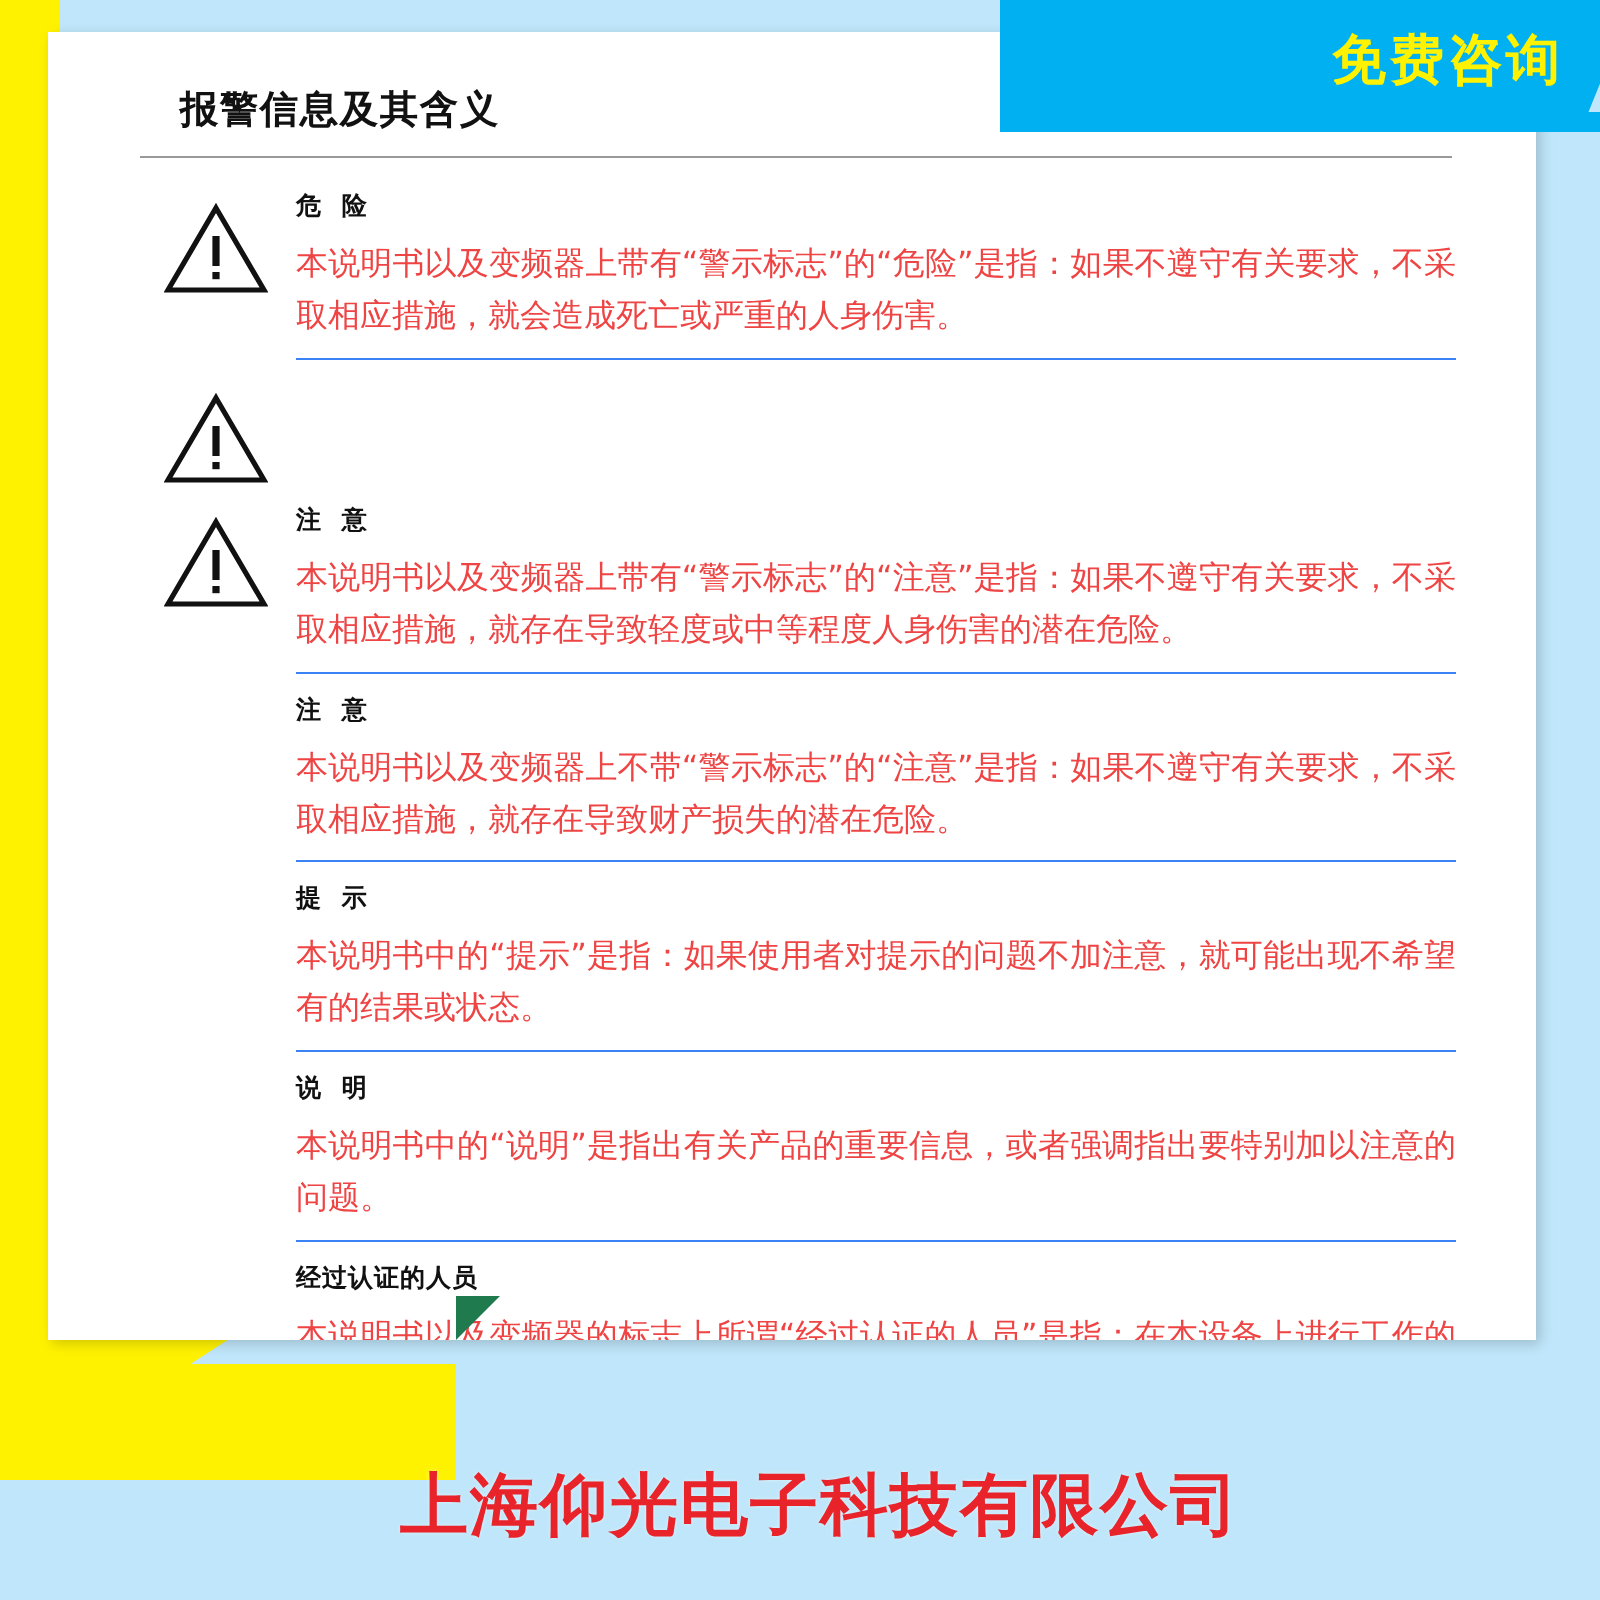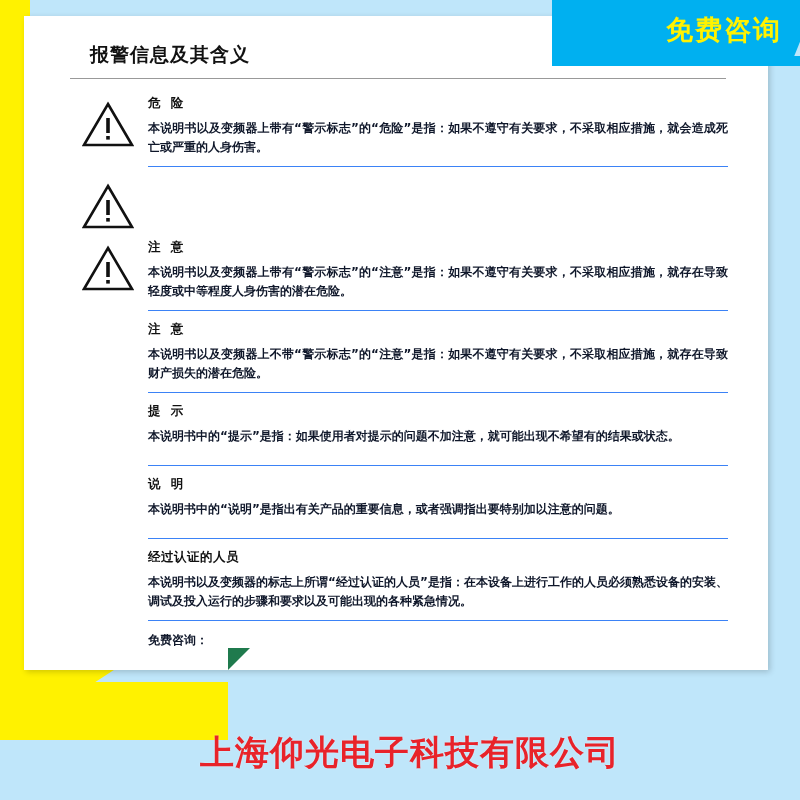--- a/index.html
+++ b/index.html
@@ -76,21 +76,21 @@
     border-left: 22px solid #1f7a4d;
     border-bottom: 22px solid transparent;
     z-index: 4;
   }
 
   
   .promo {
     position: absolute;
     right: 0;
     top: 0;
-    width: 248px;
+    width: 300px;
     height: 78px;
     z-index: 6;
     overflow: hidden;
   }
   .promo .ribbon-bg {
     position: absolute;
     right: -10px;
     top: -26px;
     width: 330px;
     height: 86px;
@@ -168,26 +168,25 @@
   .row:last-child .text-cell { border-bottom: none; }
   .item-head {
     font-size: 12.5px;
     font-weight: bold;
     color: #111;
     letter-spacing: 3px;
     margin: 0 0 7px 0;
   }
   .item-head.nospace { letter-spacing: 0.5px; }
   .item-body {
-    font-size: 12px;
+    font-size: 16px;
     line-height: 1.62;
-    color: #0f172a;
+    color: #ef4444;
     margin: 0;
     text-align: justify;
-    font-weight: bold;
   }
   .tri-icon {
     width: 52px;
     height: 46px;
     display: block;
   }
 
   
   .company {
     position: absolute;

